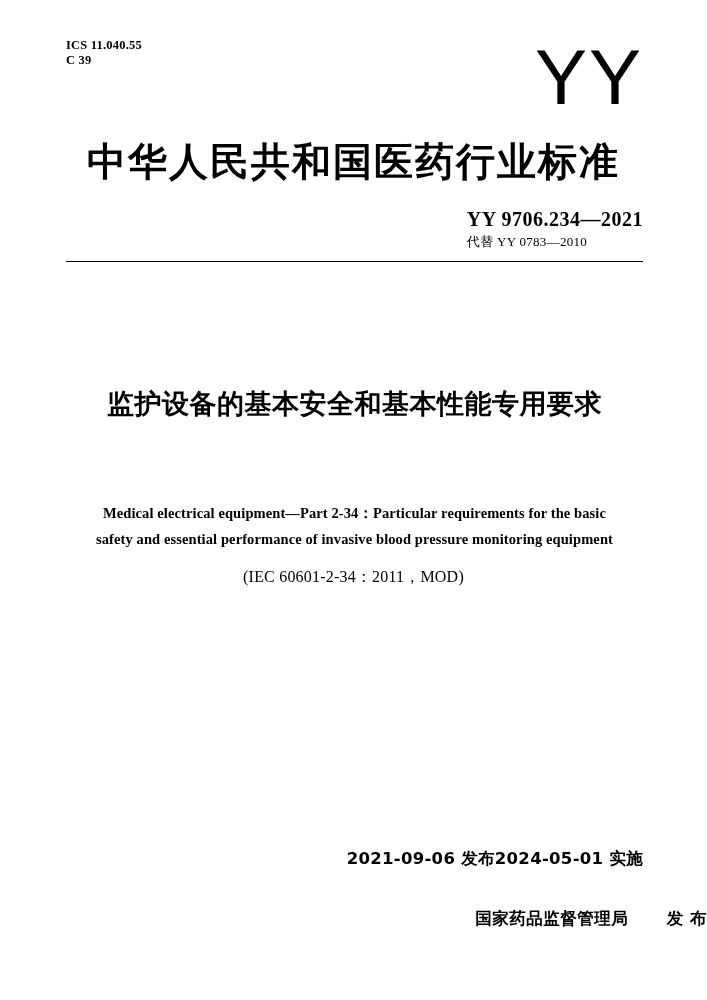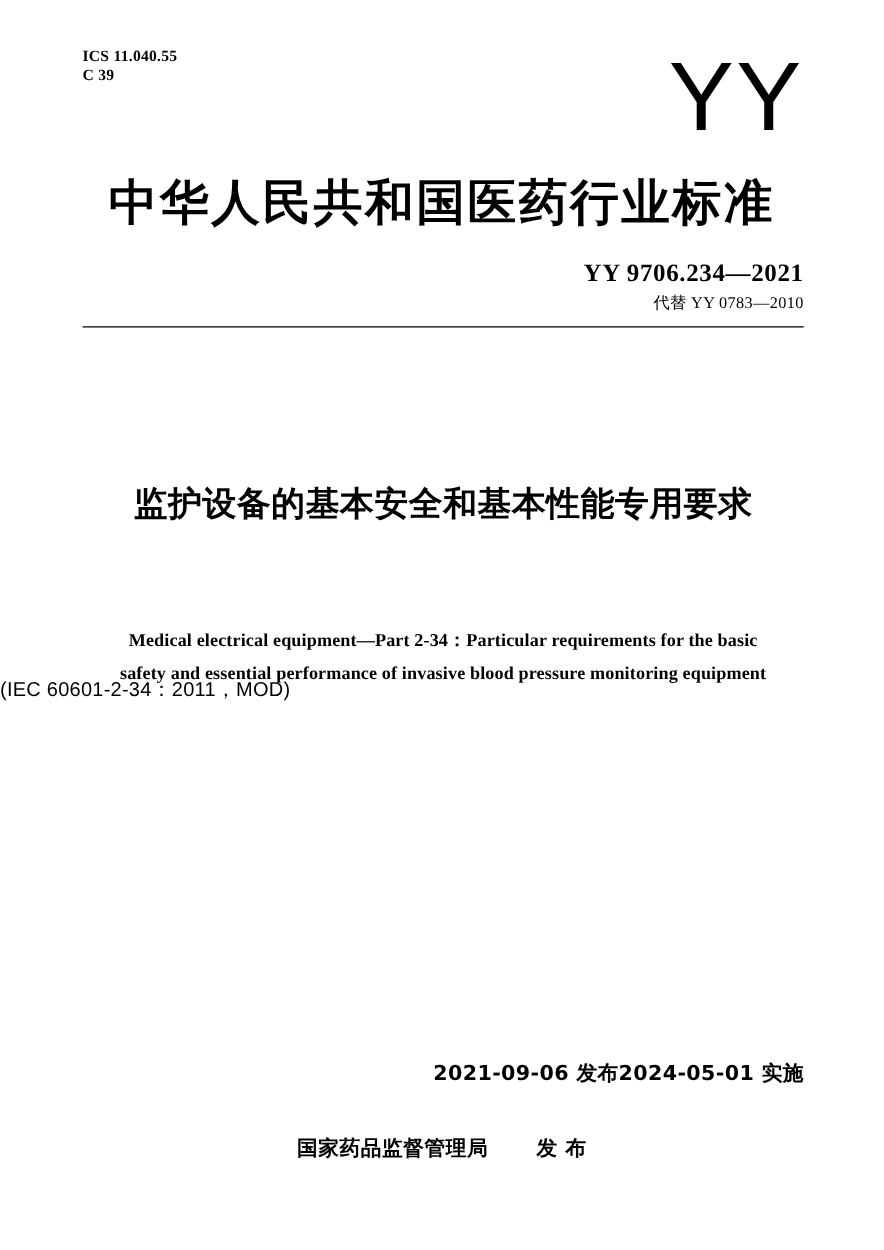--- a/index.html
+++ b/index.html
@@ -58,21 +58,20 @@
     font-weight: bold;
     font-size: 39px;
     letter-spacing: 2px;
     white-space: nowrap;
   }
 
   .std-number {
     position: absolute;
     right: 64px;
     top: 208px;
-    text-align: right;
     font-family: "Liberation Serif", serif;
   }
   .std-number .main {
     font-weight: bold;
     font-size: 20px;
     letter-spacing: 0.5px;
     white-space: nowrap;
   }
   .std-number .sub {
     margin-top: 2px;
@@ -115,22 +114,23 @@
     font-weight: bold;
     font-size: 14.5px;
     line-height: 26px;
     letter-spacing: 0.1px;
   }
   .title-en .ln { display: block; }
 
   .iec-ref {
     position: absolute;
     left: 0; right: 0;
-    top: 542px;
-    font-family: Liberation Sans, sans-serif;
+    top: 567px;
+    text-align: center;
+    font-family: Liberation Serif, serif;
     font-size: 16px;
     letter-spacing: 0.2px;
   }
 
   
   .dates {
     position: absolute;
     left: 66px;
     right: 64px;
     top: 848px;
@@ -139,21 +139,21 @@
     font-family: "DejaVu Sans", sans-serif;
     font-weight: bold;
     font-size: 16.5px;
     letter-spacing: 0.3px;
   }
 
   .issuer {
     position: absolute;
     left: 0; right: 0;
     top: 908px;
-    text-align: center;
+    text-align: right;
     font-family: "DejaVu Sans", sans-serif;
     font-weight: bold;
     font-size: 16.5px;
     letter-spacing: 0.5px;
   }
   .issuer .gap { display: inline-block; width: 26px; }
 </style>
 </head>
 <body>
 

